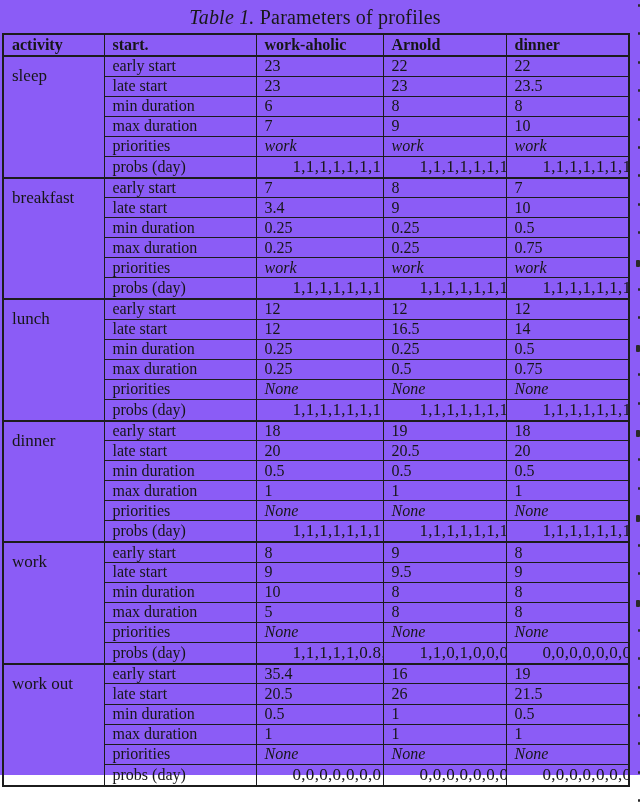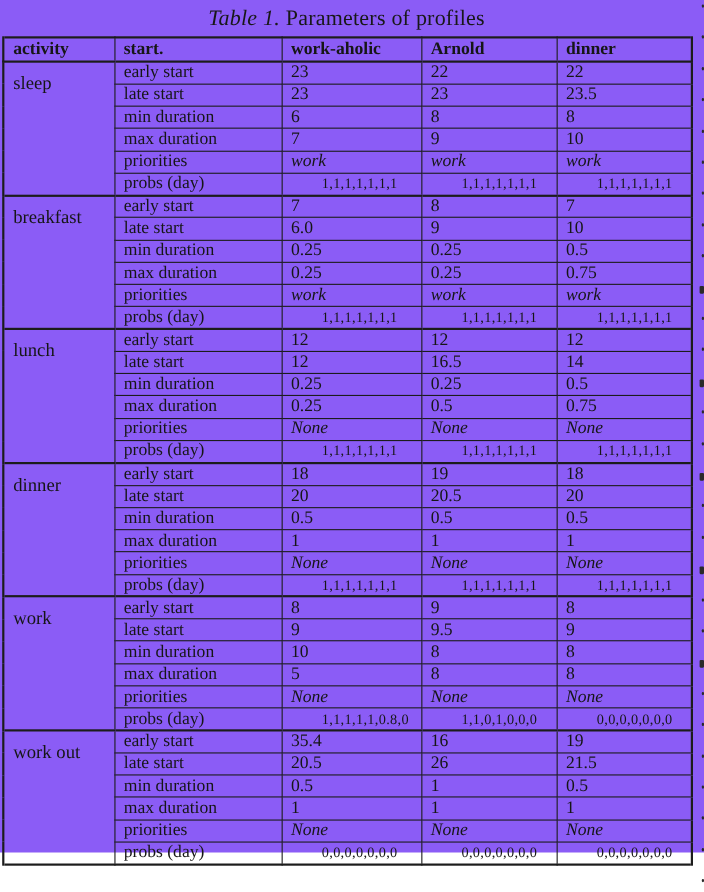--- a/index.html
+++ b/index.html
@@ -60,21 +60,21 @@
   table.params td.activity-cell {
     vertical-align: top;
     padding-top: 9px;
     font-size: 17px;
     border-left: 2px solid #1c1c1c;
     font-family: Liberation Serif, serif;
   }
   table.params th:first-child { border-left: 2px solid #1c1c1c; }
   table.params th:last-child, table.params td:last-child { border-right: 2px solid #1c1c1c; }
   table.params tr.row-priorities td.value-cell { font-style: italic; }
-  table.params tr.row-probs td.value-cell { font-size: 13px; letter-spacing: 0.3px; padding-left: 36px; }
+  table.params tr.row-probs td.value-cell { font-size: 17px; letter-spacing: 0.3px; padding-left: 36px; }
 
   .edge-fragments { position: absolute; top: 0; right: 0; width: 8px; height: 811px; }
   .edge-fragments .frag {
     position: absolute;
     right: 0;
     background: #2a2a2a;
     border-radius: 1px;
   }
 </style>
 </head>
@@ -143,21 +143,21 @@
         </tr>
         <tr class="row-early-start group-start">
           <td class="activity-cell" rowspan="6">breakfast</td>
           <td class="param-cell">early start</td>
           <td class="value-cell">7</td>
           <td class="value-cell">8</td>
           <td class="value-cell">7</td>
         </tr>
         <tr class="row-late-start">
           <td class="param-cell">late start</td>
-          <td class="value-cell">6.0</td>
+          <td class="value-cell">3.4</td>
           <td class="value-cell">9</td>
           <td class="value-cell">10</td>
         </tr>
         <tr class="row-min-duration">
           <td class="param-cell">min duration</td>
           <td class="value-cell">0.25</td>
           <td class="value-cell">0.25</td>
           <td class="value-cell">0.5</td>
         </tr>
         <tr class="row-max-duration">

